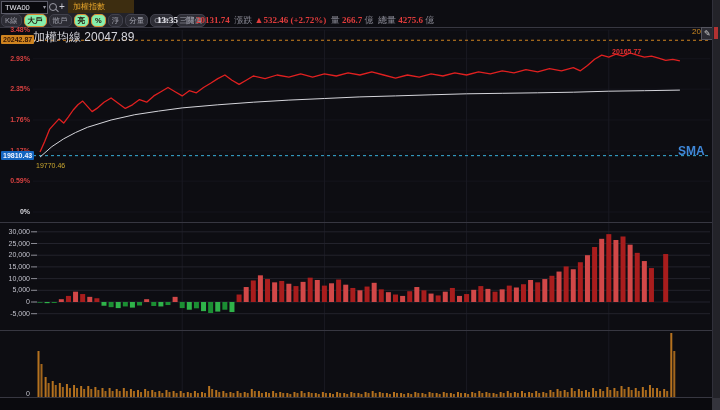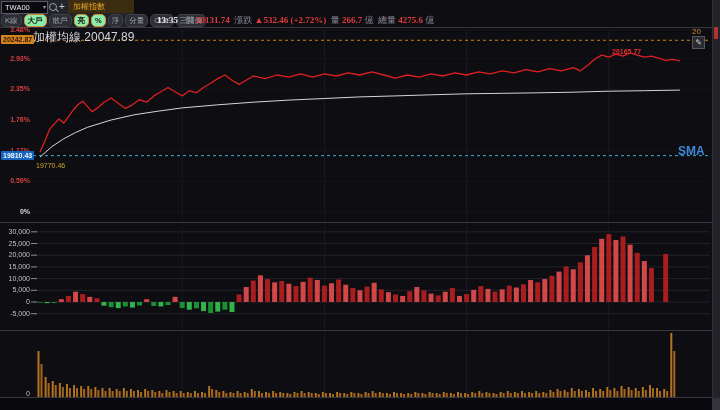--- a/index.html
+++ b/index.html
@@ -17,21 +17,21 @@
       font-size:8px;line-height:13px;padding-left:5px;box-sizing:border-box;}
   .btnrow{left:1px;top:14px;height:12px;display:flex;gap:2px;}
   .tbtn{height:11px;line-height:11px;padding:0 3px;font-size:7.5px;background:#2d2d35;color:#a0a1ac;
       border:1px solid #41414c;border-radius:5px;white-space:nowrap;}
   .tbtn.active{background:#86efac;color:#241309;border-color:#da8c32;font-weight:bold;}
   .quote{left:157px;top:14px;height:12px;line-height:12px;font-size:9px;white-space:nowrap;color:#8a8a95;font-family:Liberation Serif, serif;}
   .q-white{color:#e4e4ea;font-weight:bold;}
   .q-red{color:#e03c3c;font-weight:bold;}
   .q-gray{color:#8a8a95;}
   .legend{left:33px;top:29px;font-size:12px;color:#d5d5dc;white-space:nowrap;text-align:right;}
-  .period{left:692px;top:27px;font-size:8px;color:#d08a20;white-space:nowrap;display:flex;align-items:flex-start;gap:0;flex-direction:column;}
+  .period{left:692px;top:27px;font-size:8px;color:#d08a20;white-space:nowrap;display:flex;align-items:flex-start;gap:0;}
   .pencil{width:11px;height:11px;background:#2a2a32;border:1px solid #55555f;color:#cccccc;
       font-size:8px;line-height:11px;text-align:center;}
   .pctlab{width:30px;text-align:right;font-size:7px;color:#d64040;font-weight:bold;left:0;}
   .pctlab.zero{color:#d8d8de;}
   .pricebox{left:1px;font-size:7px;font-weight:bold;padding:0 2px;line-height:9px;border-radius:1px;}
   .box-high{background:#cf8420;color:#361604;}
   .box-avg{background:#1565c0;color:#f0f4ff;}
   .openlab{left:36px;color:#c9a62f;font-size:7px;}
   .smalab{left:678px;color:#3f87d8;font-size:12px;font-weight:bold;}
   .endlab{left:612px;color:#e03030;font-size:7px;font-weight:bold;}

